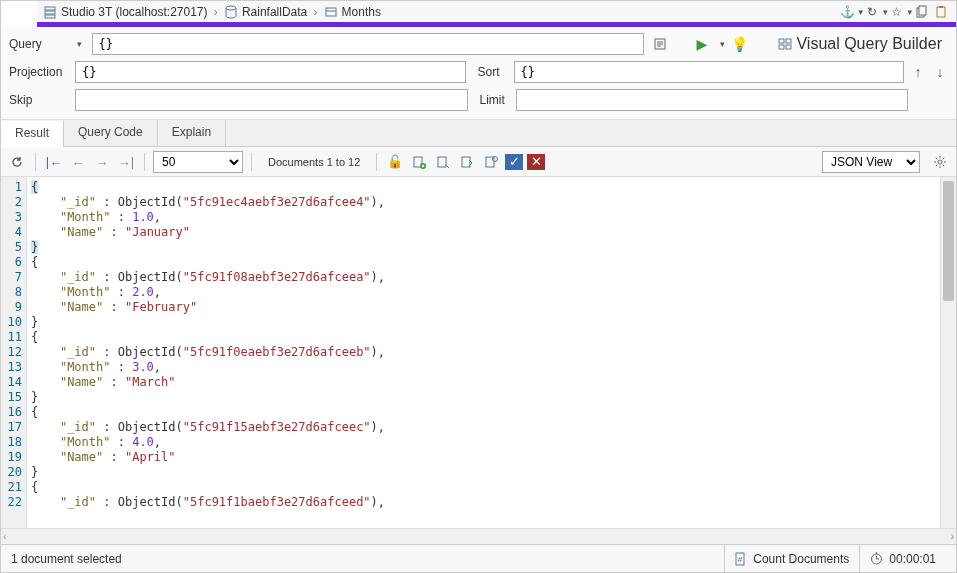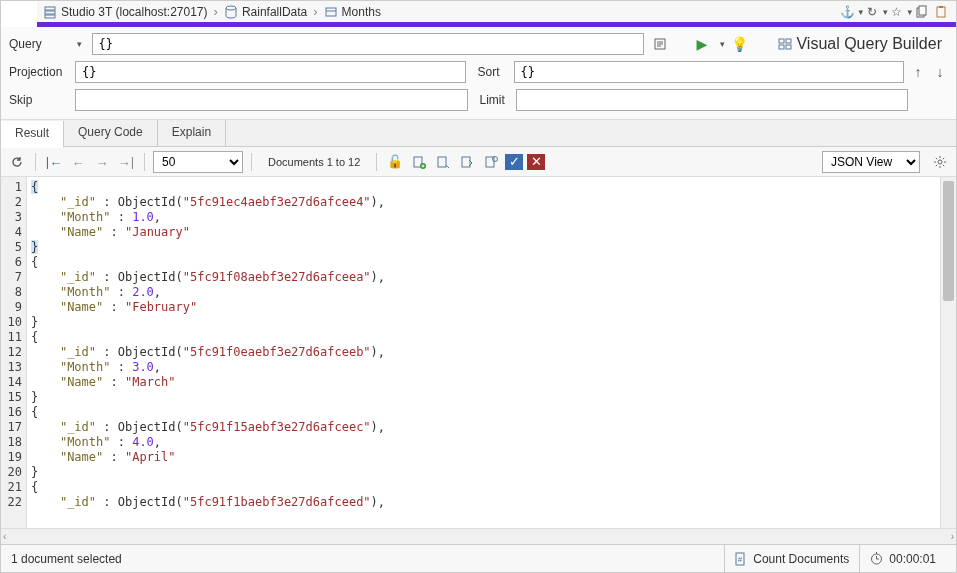--- a/index.html
+++ b/index.html
@@ -27,21 +27,21 @@
 .tab.active { background: #fff; border-bottom: 1px solid #fff; position: relative; top: 1px; height: 27px; }
 .toolbar { height: 30px; display: flex; align-items: center; padding: 0 6px; gap: 4px; border-bottom: 1px solid #ddd; background: #f7f7f7; }
 .toolbar .divider { width: 1px; height: 18px; background: #ccc; margin: 0 4px; }
 .select { height: 22px; border: 1px solid #aaa; font-size: 12px; padding: 0 4px; background: #fff; }
 .tbicon { width: 20px; height: 20px; display: inline-flex; align-items: center; justify-content: center; cursor: pointer; font-size: 13px; color: #555; }
 .tbicon.nav { color: #888; }
 .tbicon.nav.active { color: #3a6db0; }
 .doclabel { font-size: 11px; margin: 0 8px; }
 .lock { font-size: 13px; }
 .viewer { flex: 1; display: flex; overflow: hidden; position: relative; }
-.gutter { width: 26px; background: #f0f0f0; border-right: 1px solid #ddd; font-family: Consolas, monospace; font-size: 12px; color: #404040; text-align: right; padding: 3px 4px 0 0; line-height: 15px; }
+.gutter { width: 26px; background: #f0f0f0; border-right: 1px solid #ddd; font-family: Consolas, monospace; font-size: 12px; color: #0369a1; text-align: right; padding: 3px 4px 0 0; line-height: 15px; }
 .code { flex: 1; font-family: Consolas, monospace; font-size: 12px; line-height: 15px; padding: 3px 0 0 4px; white-space: pre; overflow: hidden; }
 .k { color: #7a6a2a; }
 .s { color: #a03030; }
 .n { color: #6d28d9; }
 .fn { color: #333; }
 .br { color: #333; }
 .sel { background: #cde4f7; }
 .scrollv { width: 16px; background: #f0f0f0; border-left: 1px solid #ddd; position: relative; }
 .scrollv .thumb { position: absolute; top: 4px; left: 2px; right: 2px; height: 120px; background: #c0c0c0; border-radius: 2px; }
 .scrollh { height: 16px; background: #f0f0f0; border-top: 1px solid #ddd; display: flex; align-items: center; justify-content: space-between; padding: 0 2px; color: #888; font-size: 10px; }

